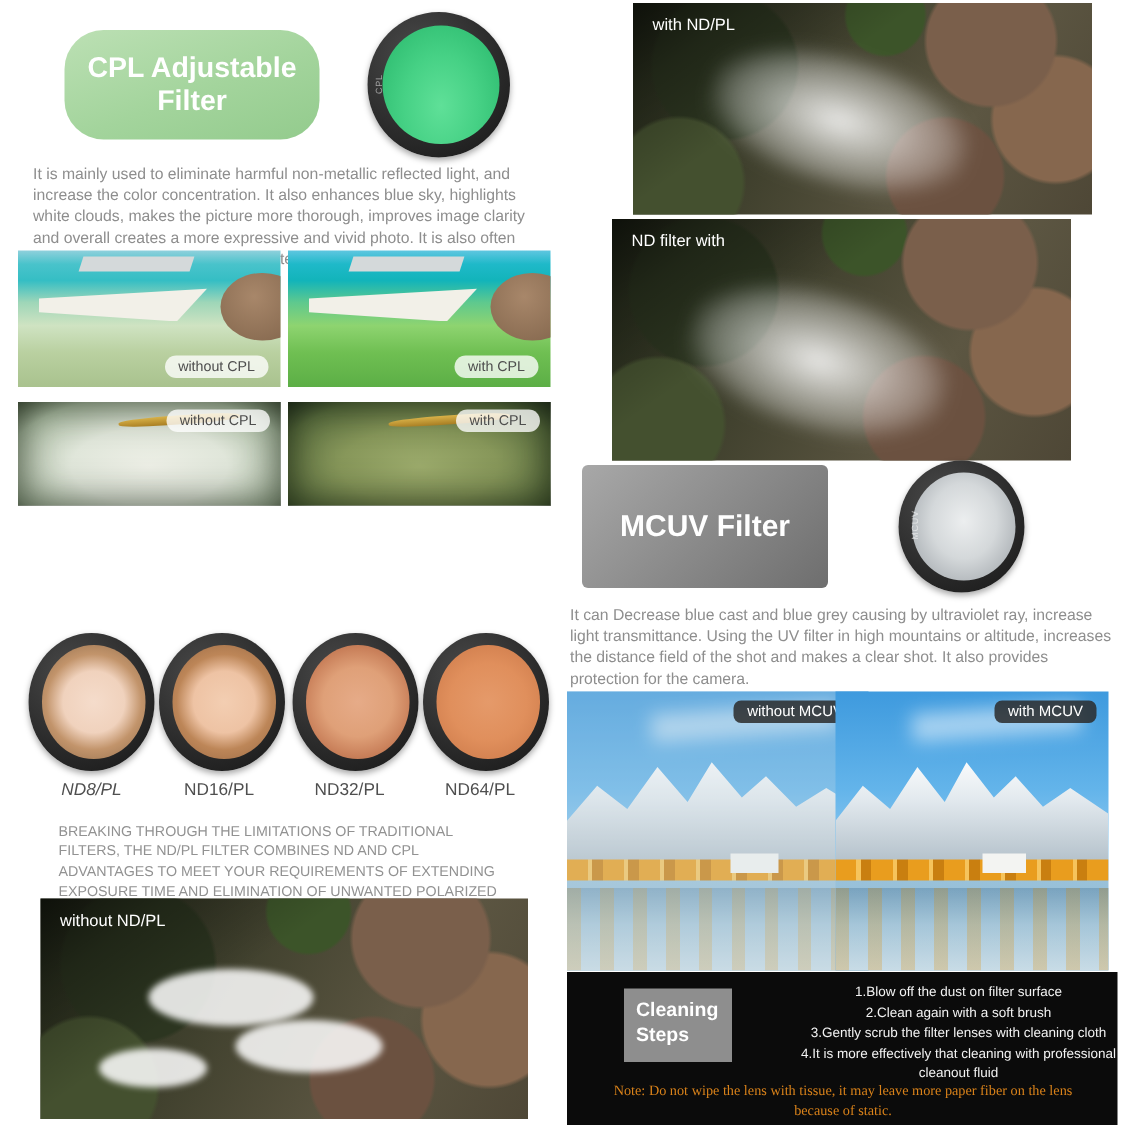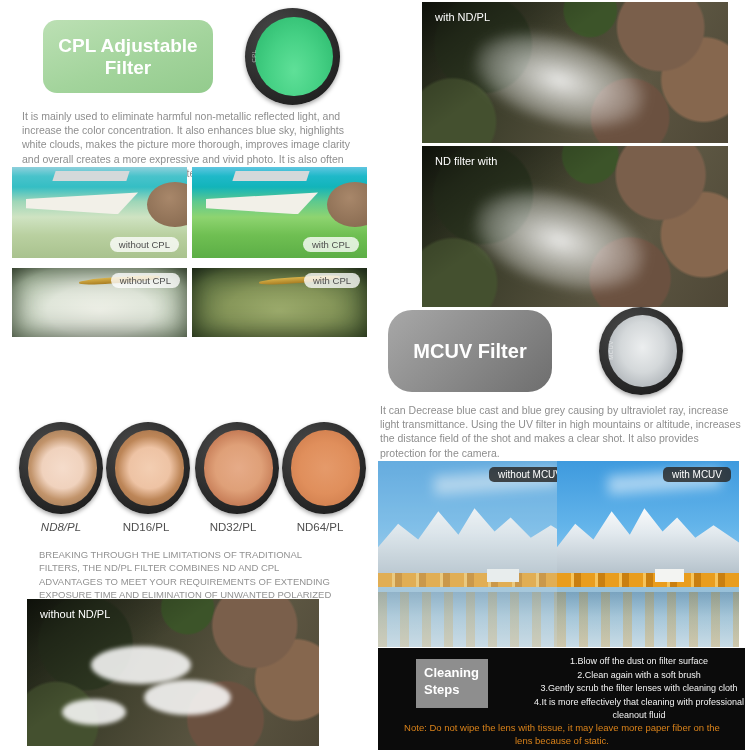--- a/index.html
+++ b/index.html
@@ -3,27 +3,27 @@
 <meta charset="utf-8">
 <style>
   * { margin:0; padding:0; box-sizing:border-box; }
   html,body { background:#fff; }
   body { font-family:"Liberation Sans", sans-serif; }
   #page { position:relative; width:750px; height:750px; background:#fff; overflow:hidden; }
   .abs { position:absolute; }
 
   
   .badge { display:flex; align-items:center; justify-content:center; color:#fff; text-align:center; }
-  .cpl-badge { left:43px; top:20px; width:170px; height:73px; border-radius:14px;
+  .cpl-badge { left:43px; top:20px; width:170px; height:73px; border-radius:26px;
     background:linear-gradient(160deg,#bce0b4 0%,#a3d49c 55%,#93cb8d 100%);
     font-size:19px; font-weight:600; }
   .ndpl-banner { left:10px; top:357px; width:362px; height:44px; border-radius:10px;
     background:linear-gradient(115deg,#f0c8b0 0%,#e3a177 45%,#d4875a 100%);
     font-size:21px; font-weight:700; }
-  .mcuv-badge { left:388px; top:310px; width:164px; height:82px; border-radius:24px;
+  .mcuv-badge { left:388px; top:310px; width:164px; height:82px; border-radius:4px;
     background:linear-gradient(135deg,#a8a8a8 0%,#8b8b8b 50%,#6e6e6e 100%);
     font-size:20px; font-weight:700; }
 
   
   .para { color:#8e8e8e; font-size:10.5px; line-height:1.35; }
   .cpl-desc { left:22px; top:109px; width:338px; }
   .ndpl-desc { left:39px; top:548px; width:300px; font-size:9.5px; line-height:1.4; color:#929292; }
   .mcuv-desc { left:380px; top:403px; width:366px; }
 
   
@@ -84,22 +84,22 @@
     radial-gradient(circle at 68% 82%,#6b5140 0 16%,rgba(0,0,0,0) 17%),
     radial-gradient(circle at 10% 85%,#44502f 0 14%,rgba(0,0,0,0) 15%),
     radial-gradient(circle at 55% 6%,#3c5429 0 12%,rgba(0,0,0,0) 13%),
     radial-gradient(circle at 20% 30%,#2c3520 0 18%,rgba(0,0,0,0) 19%),
     linear-gradient(120deg,#242b1a 0%,#3e3f2c 35%,#5c5642 70%,#4e4736 100%); }
   .silk { position:absolute; left:16%; top:25%; width:58%; height:62%; transform:rotate(16deg);
     background:radial-gradient(ellipse,rgba(255,255,255,0.88) 0%,rgba(255,255,255,0.3) 58%,rgba(255,255,255,0) 75%);
     filter:blur(5px); }
   .rapid { position:absolute; background:rgba(255,255,255,0.85); filter:blur(2px); border-radius:50%; }
   .stream-ndpl-with { left:410px; top:2px; width:306px; height:141px;margin-left:12px; }
-  .stream-nd-with { left:422px; top:146px; width:306px; height:161px; }
-  .stream-without { left:27px; top:599px; width:292px; height:147px; }
+  .stream-nd-with { left:408px; top:146px; width:306px; height:161px; }
+  .stream-without { left:27px; top:599px; width:325px; height:147px; }
 
   
   .mtn { background:linear-gradient(180deg,#3e9ade 0%,#63b4ea 35%,#8ec9f0 58%,#9cc4dc 62%,#88b2cc 100%); }
   .cloud { position:absolute; top:6%; left:28%; width:62%; height:10%; background:rgba(255,255,255,0.5);
     filter:blur(6px); transform:rotate(-4deg); }
   .peaks { position:absolute; left:0; top:22%; width:100%; height:42%;
     background:linear-gradient(180deg,#ffffff 0%,#e2e9ee 40%,#aebcc6 100%);
     clip-path:polygon(0 100%,0 58%,10% 28%,20% 48%,30% 12%,40% 42%,48% 8%,58% 38%,66% 20%,76% 46%,86% 30%,100% 52%,100% 100%); }
   .houses { position:absolute; left:0; top:60%; width:100%; height:8%;
     background:repeating-linear-gradient(90deg,#e99d1e 0 14px,#f6c45c 14px 17px,#c97f10 17px 24px); }
@@ -113,21 +113,21 @@
   .mcuv-p1 { left:378px; top:461px; width:201px; height:186px; }
   .mcuv-p2 { left:557px; top:461px; width:182px; height:186px; }
 
   
   .cleaning { left:378px; top:648px; width:367px; height:102px; background:#0b0b0b; }
   .clean-title { position:absolute; left:38px; top:11px; width:72px; height:49px; background:#8e8e8e;
     color:#fff; font-size:13px; font-weight:600; line-height:1.3; padding:6px 0 0 8px; }
   .steps { position:absolute; left:155px; top:7px; width:212px; color:#f2f2f2; font-size:9px;text-align:center; }
   .steps div { line-height:1.5; }
   .clean-note { position:absolute; left:24px; top:74px; width:320px; text-align:center;
-    color:#d9821a; font-size:9.5px; line-height:1.35; }
+    color:#d9821a; font-size:9.5px; line-height:1.35;font-family:Liberation Serif, serif; }
 </style>
 </head>
 <body>
 
 <div id="page">
 
   <div class="abs badge cpl-badge">
     <span>CPL Adjustable Filter</span>
   </div>
 

